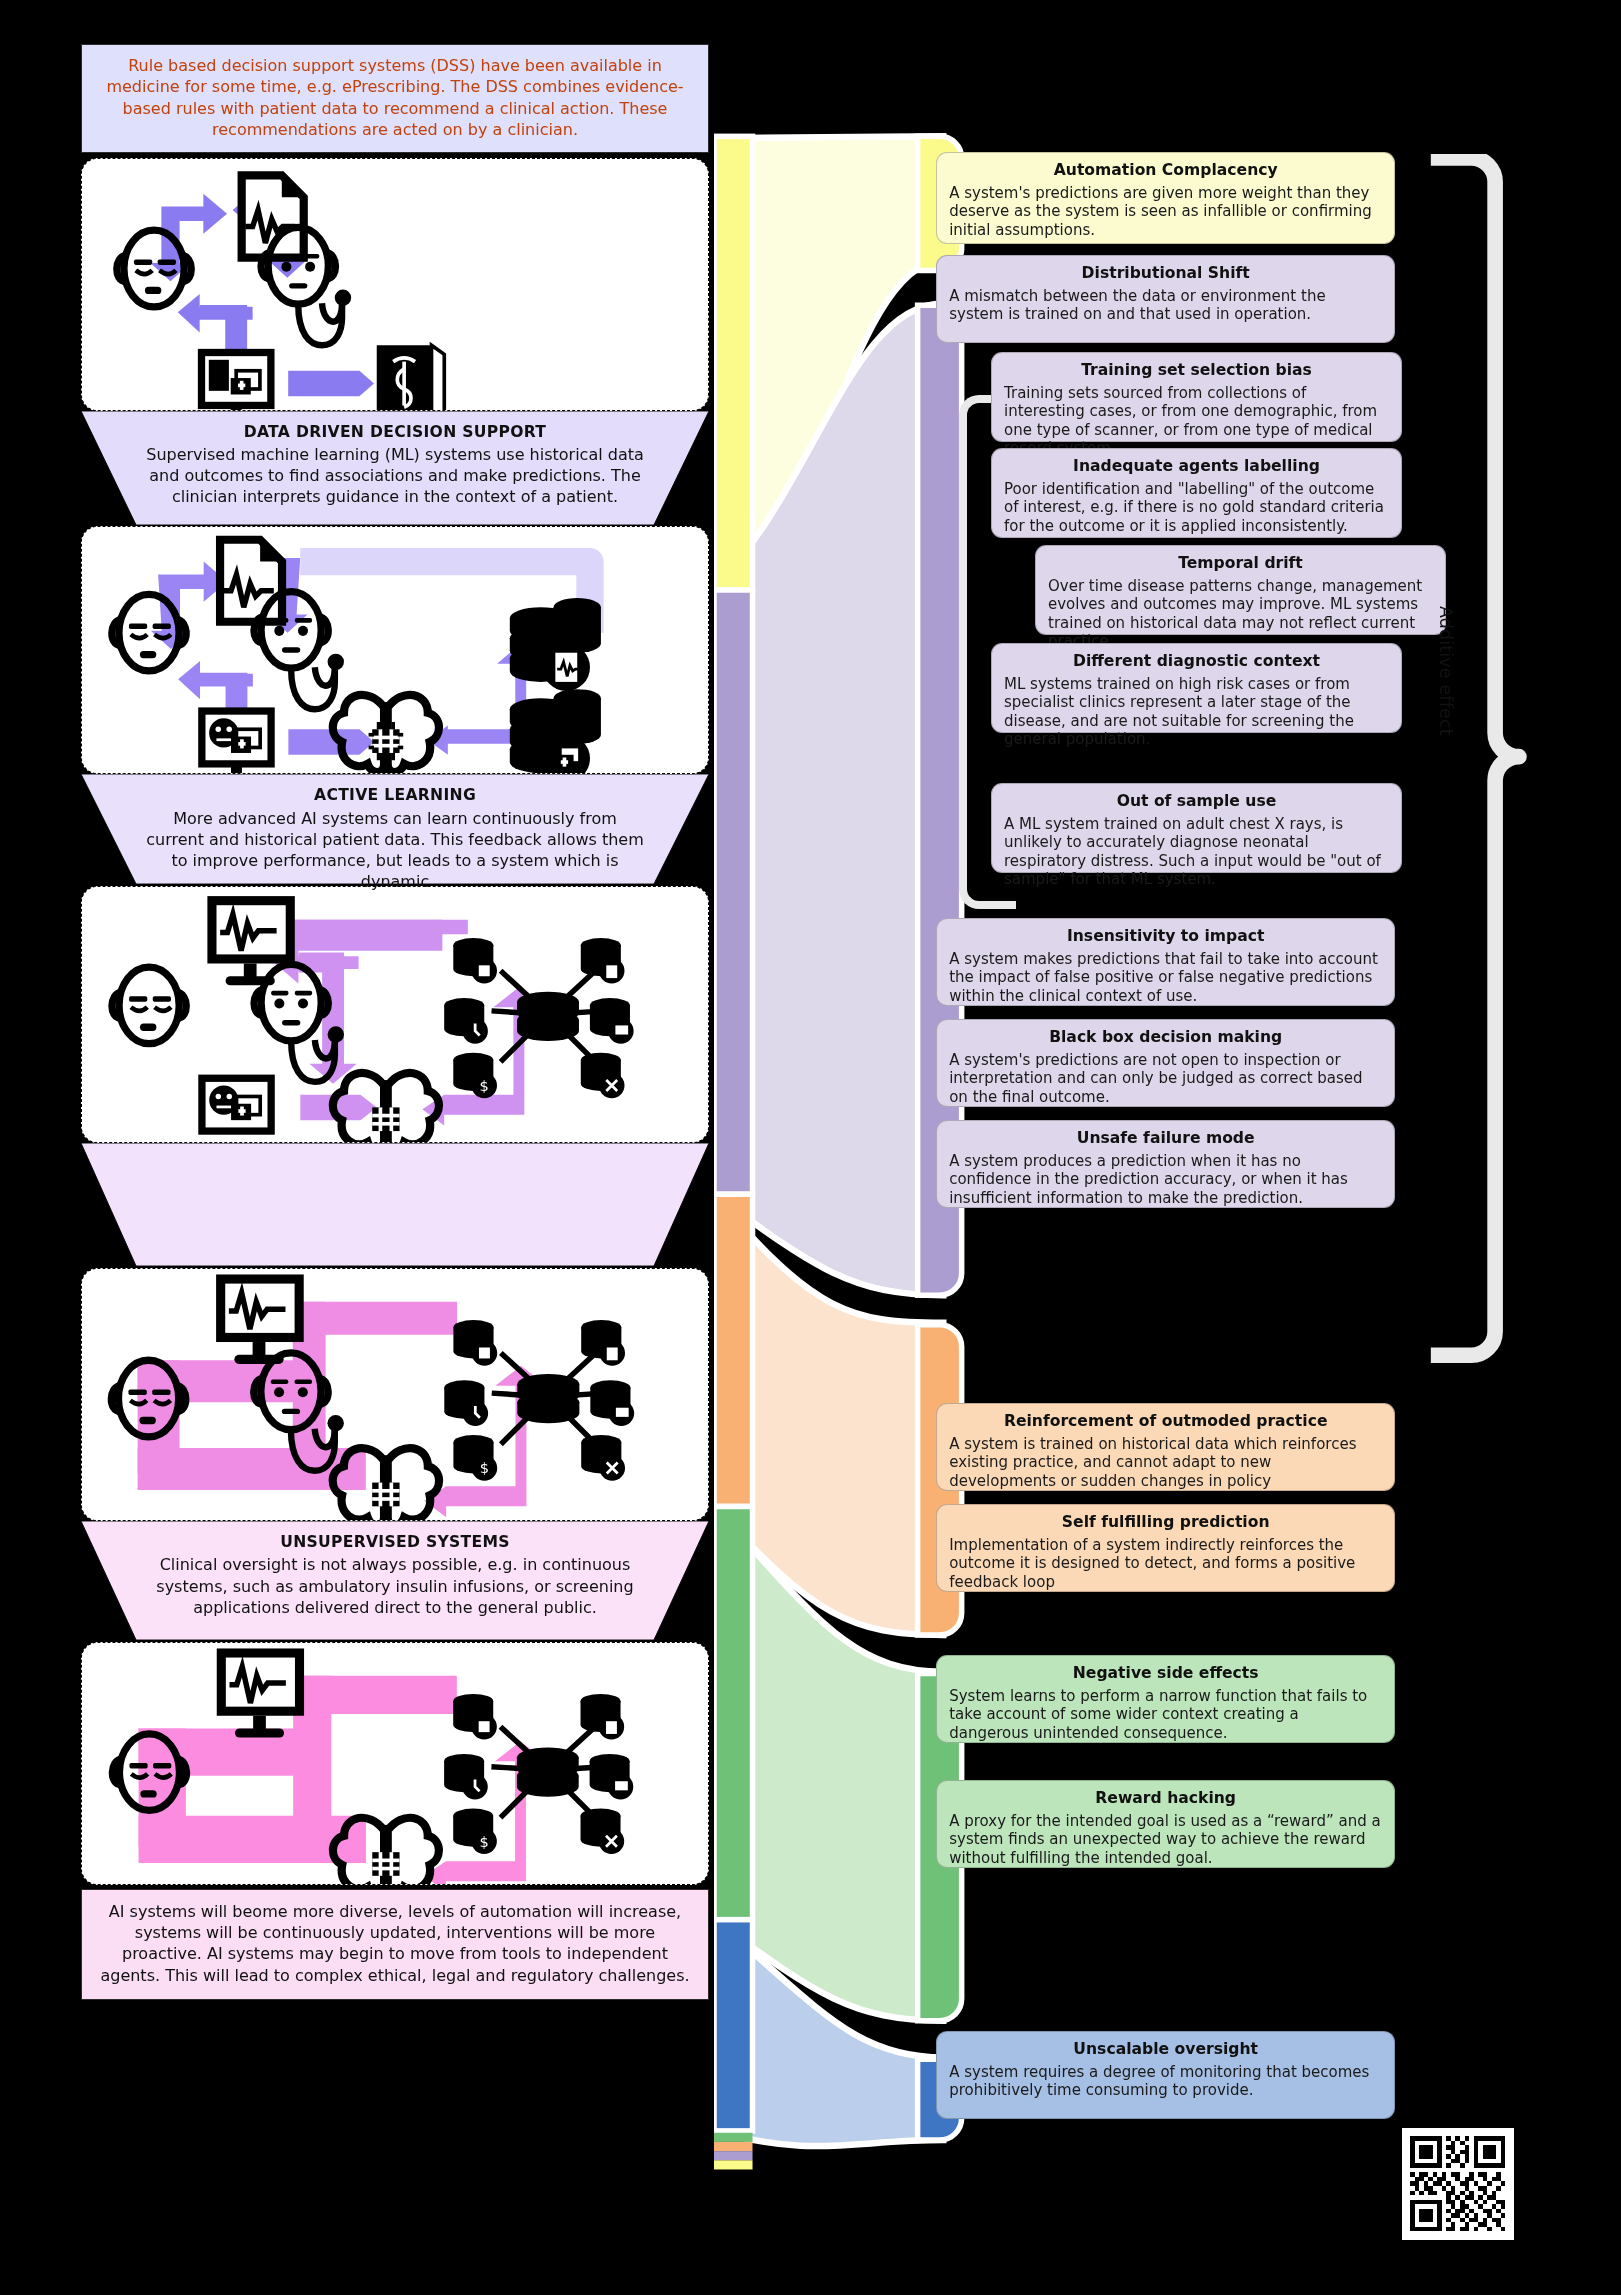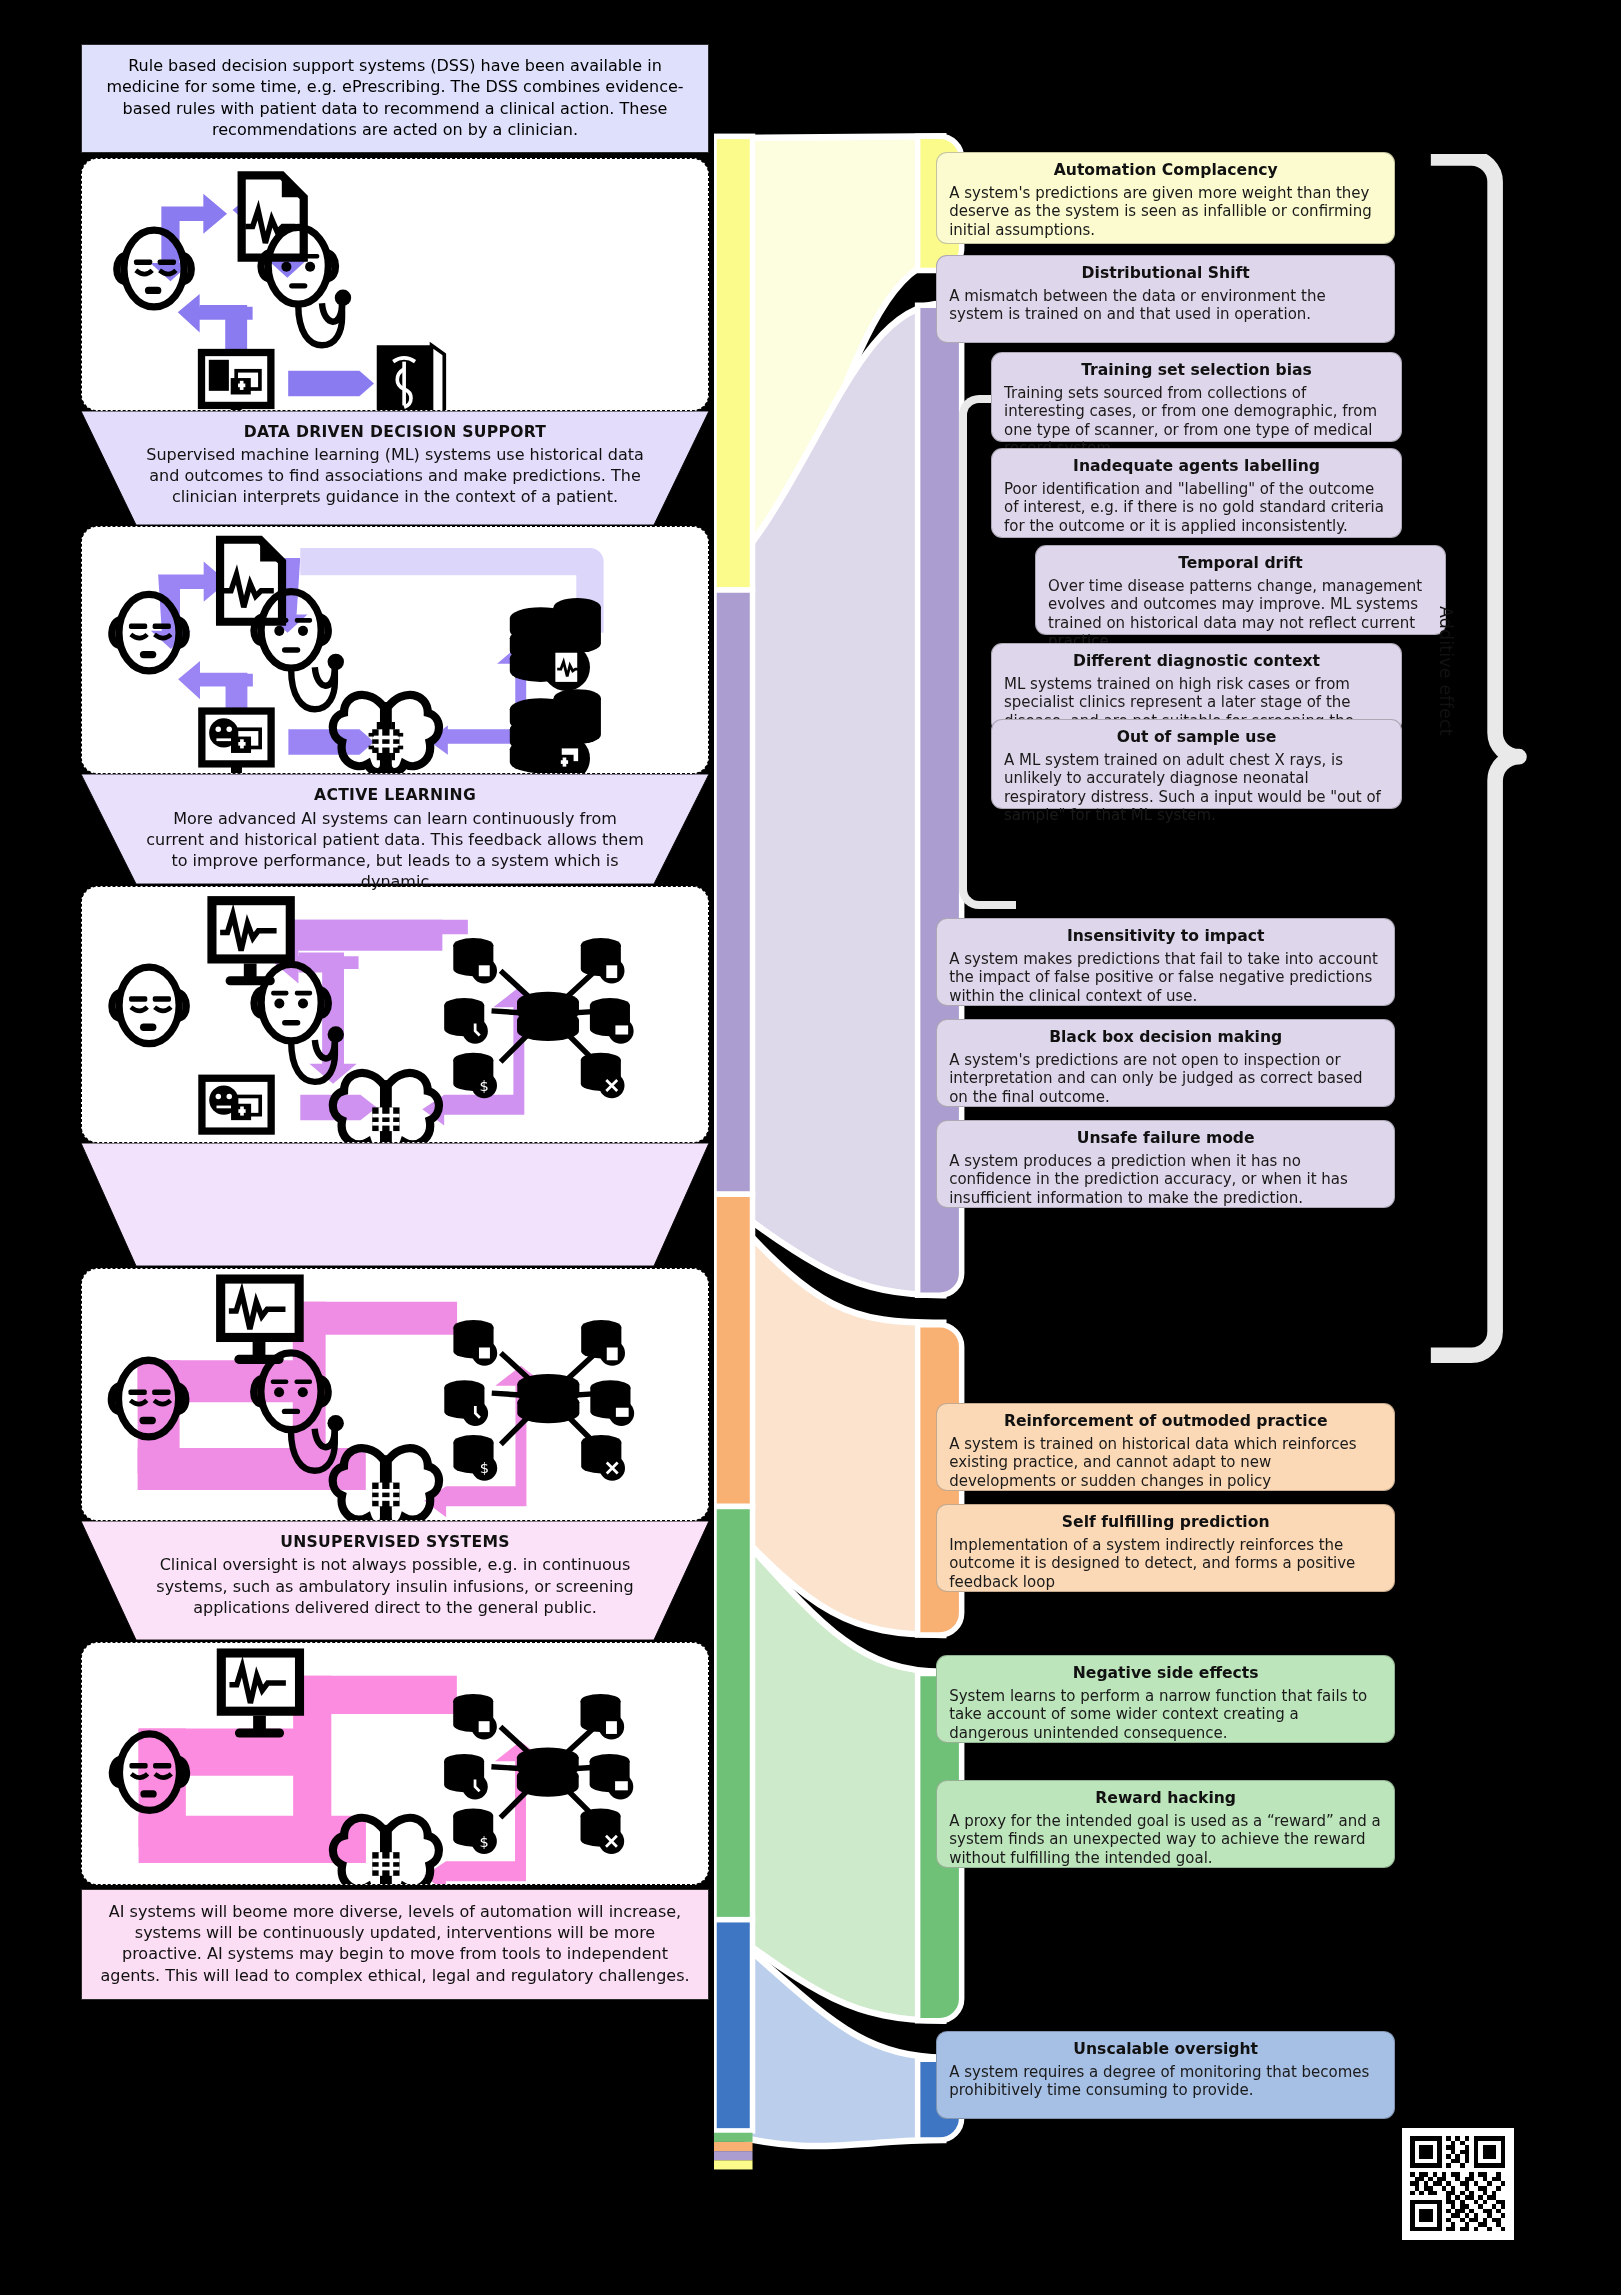--- a/index.html
+++ b/index.html
@@ -9,21 +9,21 @@
     background:#000;color:#111;
   }
   .stage{position:absolute;inset:0;}
 
   
   .left-col{position:absolute;left:81px;top:44px;width:628px;}
 
   .intro-box{
     background:#dfe0fb;border:0.9px solid #2b2b2b;
     padding:10px 14.7px 12px;box-sizing:border-box;
-    text-align:center;font-size:16px;line-height:1.33;color:#000000;
+    text-align:center;font-size:16px;line-height:1.33;color:#c2410c;
   }
 
   .panel{
     background:#fff;border-radius:16.5px;
     border:1.8px dashed #000;
     box-sizing:border-box;position:relative;
     overflow:hidden;
   }
 
   .trapz{
@@ -727,21 +727,21 @@
     <div class="card" style="left:64px;top:545px;width:411px;height:90px;background:#ded6ea;margin-left:44px;">
       <span class="ch">Temporal drift</span>
       <span class="cb"> Over time disease patterns change, management evolves and outcomes may improve. ML systems trained on historical data may not reflect current practice.</span>
     </div>
 
     <div class="card" style="left:64px;top:643px;width:411px;height:90px;background:#ded6ea;">
       <span class="ch">Different diagnostic context</span>
       <span class="cb"> ML systems trained on high risk cases or from specialist clinics represent a later stage of the disease, and are not suitable for screening the general population.</span>
     </div>
 
-    <div class="card" style="left:64px;top:719px;width:411px;height:90px;background:#ded6ea;">
+    <div class="card" style="left:64px;top:783px;width:411px;height:90px;background:#ded6ea;">
       <span class="ch">Out of sample use</span>
       <span class="cb"> A ML system trained on adult chest X rays, is unlikely to accurately diagnose neonatal respiratory distress. Such a input would be "out of sample" for that ML system.</span>
     </div>
 
     <div class="card" style="left:9.2px;top:918px;width:459px;height:88px;background:#ded6ea;">
       <span class="ch">Insensitivity to impact</span>
       <span class="cb"> A system makes predictions that fail to take into account the impact of false positive or false negative predictions within the clinical context of use.</span>
     </div>
 
     <div class="card" style="left:9.2px;top:1019px;width:459px;height:88px;background:#ded6ea;">

